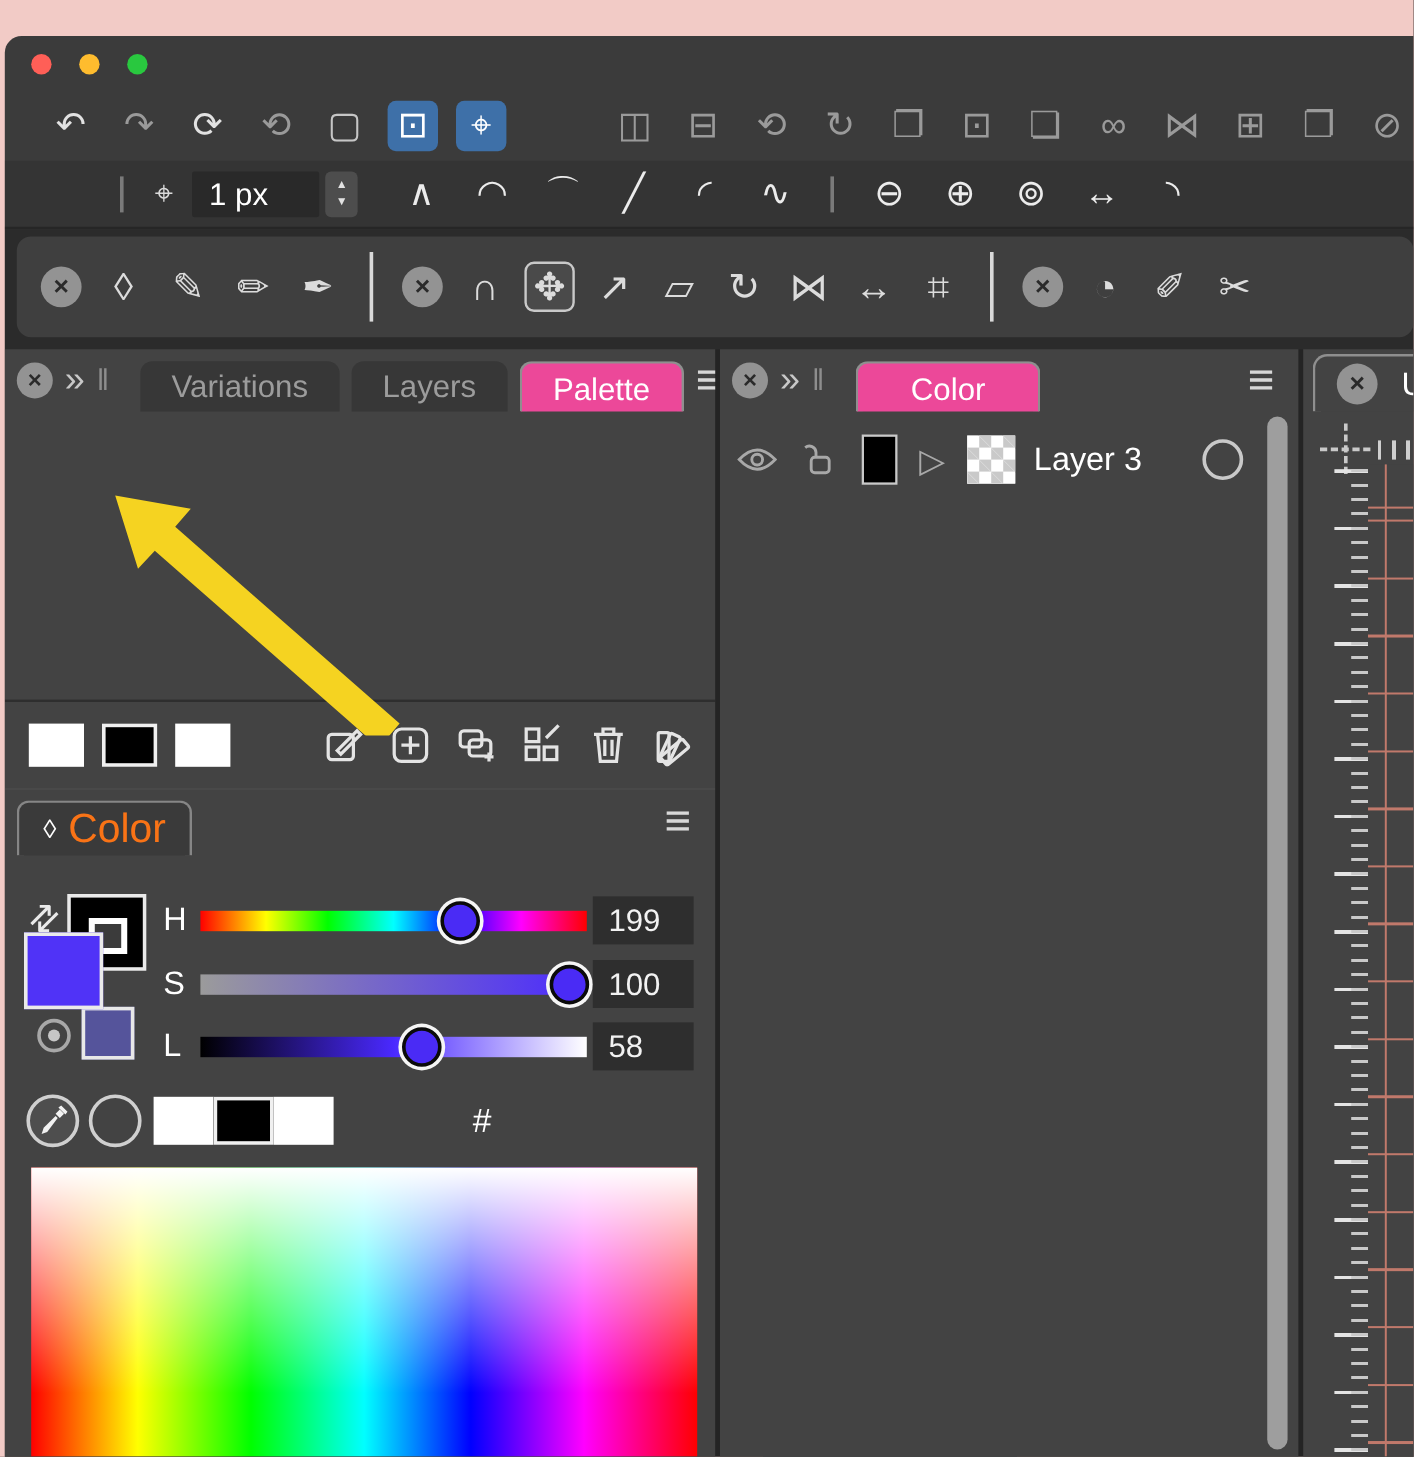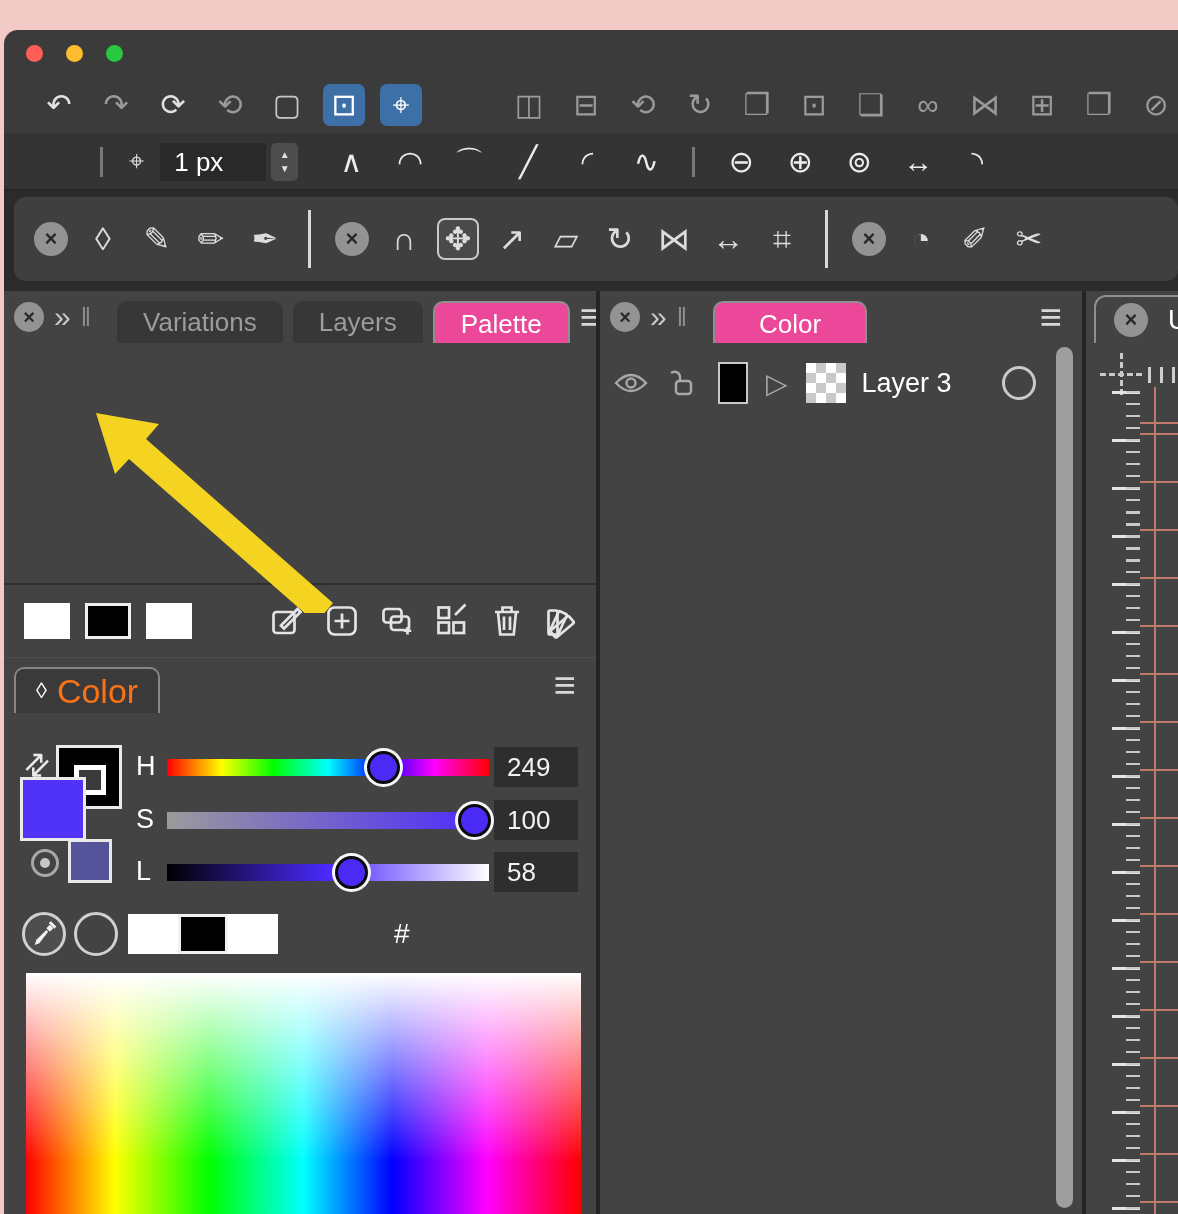--- a/index.html
+++ b/index.html
@@ -293,21 +293,21 @@
         <div class="fillsw" style="background:#5033F7"></div>
         <div class="radio">
               <div class="dot"></div>
             </div>
         <div class="mutedsw" style="background:#55549B"></div>
 
         <span class="slabel" style="top:38px">H</span>
         <div class="track h" style="top:46px">
           <div class="thumb" style="left:200px"></div>
         </div>
-        <div class="vbox" style="top:34px">249</div>
+        <div class="vbox" style="top:34px">199</div>
 
         <span class="slabel" style="top:91px">S</span>
         <div class="track s" style="top:99px">
           <div class="thumb" style="left:291px"></div>
         </div>
         <div class="vbox" style="top:87px">100</div>
 
         <span class="slabel" style="top:143px">L</span>
         <div class="track l" style="top:151px">
           <div class="thumb" style="left:168px"></div>

